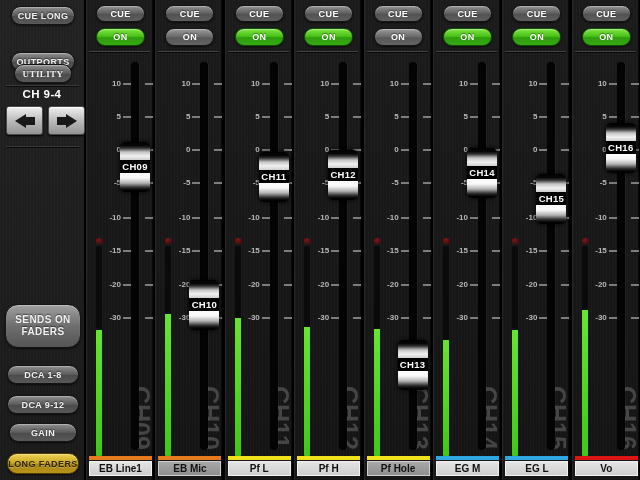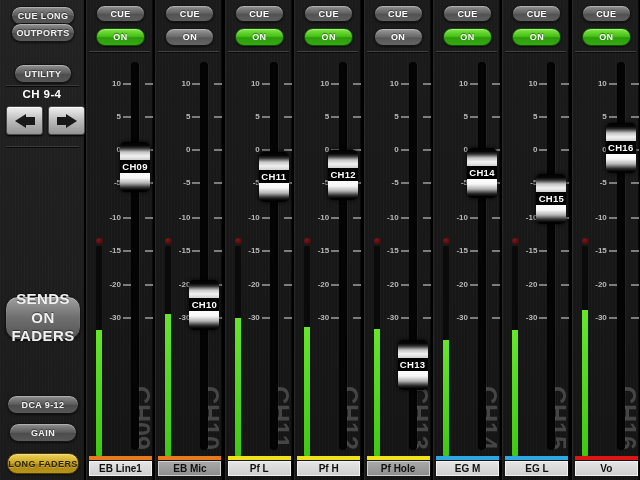--- a/index.html
+++ b/index.html
@@ -11,36 +11,36 @@
     background:#1e1e1e;
     background-image:repeating-linear-gradient(90deg,rgba(255,255,255,.02) 0 1px,transparent 1px 3px),
                      linear-gradient(180deg,#222,#1a1a1a);
     border-right:2px solid #000;}
   .sb-btn{position:absolute;display:flex;align-items:center;justify-content:center;
     border-radius:10px;color:#f1f1f1;font-size:9px;font-weight:bold;letter-spacing:.4px;
     background:linear-gradient(180deg,#8e8e8e 0%,#5d5d5d 48%,#4c4c4c 55%,#585858 100%);
     border:1px solid #141414;box-shadow:inset 0 1px 1px rgba(255,255,255,.35),0 1px 2px rgba(0,0,0,.6);
     text-shadow:0 -1px 1px rgba(0,0,0,.5);cursor:default;padding:0;}
   .sb-cueclear{left:11px;top:6px;width:64px;height:19px;}
-  .sb-outports{left:11px;top:23px;width:64px;height:19px;}
-  .sb-utility{left:14px;top:64px;width:58px;height:19px;}
+  .sb-outports{left:11px;top:52px;width:64px;height:19px;}
+  .sb-utility{left:14px;top:64px;width:58px;height:19px;font-family:Liberation Serif, serif;}
   .sb-sep{position:absolute;left:6px;width:73px;height:1px;background:#3a3a3a;box-shadow:0 1px 0 #0a0a0a;}
   .sb-sep1{top:85px;} .sb-sep2{top:146px;}
   .bank-label{position:absolute;left:0;top:88px;width:84px;text-align:center;
     color:#fff;font-size:11.5px;font-weight:bold;letter-spacing:.4px;}
   .nav-btn{position:absolute;top:106px;width:37px;height:29px;border-radius:3px;
     background:linear-gradient(180deg,#f0f0f0 0%,#bdbdbd 48%,#939393 100%);
     border:1px solid #4a4a4a;box-shadow:inset 0 1px 0 rgba(255,255,255,.8),0 1px 2px #000;
     display:flex;align-items:center;justify-content:center;}
   .nav-left{left:6px;} .nav-right{left:48px;}
   .arr{display:flex;align-items:center;}
   .arr .tail{width:9px;height:8px;background:#191919;}
   .arr .tri-l{width:0;height:0;border-top:7px solid transparent;border-bottom:7px solid transparent;border-right:11px solid #191919;}
   .arr .tri-r{width:0;height:0;border-top:7px solid transparent;border-bottom:7px solid transparent;border-left:11px solid #191919;}
-  .sb-sends{left:5px;top:296px;width:76px;height:44px;border-radius:13px;font-size:15px;
+  .sb-sends{left:5px;top:304px;width:76px;height:44px;border-radius:13px;font-size:10px;
     line-height:1.25;text-align:center;
     background:linear-gradient(180deg,#a0a0a0 0%,#6e6e6e 50%,#555 100%);}
   .sb-dca18{left:7px;top:365px;width:72px;height:19px;}
   .sb-dca916{left:7px;top:395px;width:72px;height:19px;}
   .sb-gain{left:9px;top:423px;width:68px;height:19px;}
   .sb-long{left:7px;top:453px;width:72px;height:21px;color:#2e2400;
     background:linear-gradient(180deg,#eed254 0%,#caa722 48%,#a8850f 55%,#b8941c 100%);
     border:1px solid #4d3c00;text-shadow:0 1px 0 rgba(255,255,255,.25);}
 
   
@@ -111,20 +111,21 @@
         </span>
     </button>
     <button class="nav-btn nav-right">
       <span class="arr">
           <span class="tail"></span>
           <span class="tri-r"></span>
         </span>
     </button>
     <div class="sb-sep sb-sep2"></div>
     <button class="sb-btn sb-sends">SENDS ON FADERS</button>
+    <button class="sb-btn sb-dca18">DCA 1-8</button>
     <button class="sb-btn sb-dca916">DCA 9-12</button>
     <button class="sb-btn sb-gain">GAIN</button>
     <button class="sb-btn sb-long">LONG FADERS</button>
   </aside>
 
   <main class="strips" id="strips">
   <section class="strip" style="left: 0px;">
     <button class="pill cue">CUE</button>
     <button class="pill onbtn is-on">ON</button>
     <div class="strip-sep"></div>

